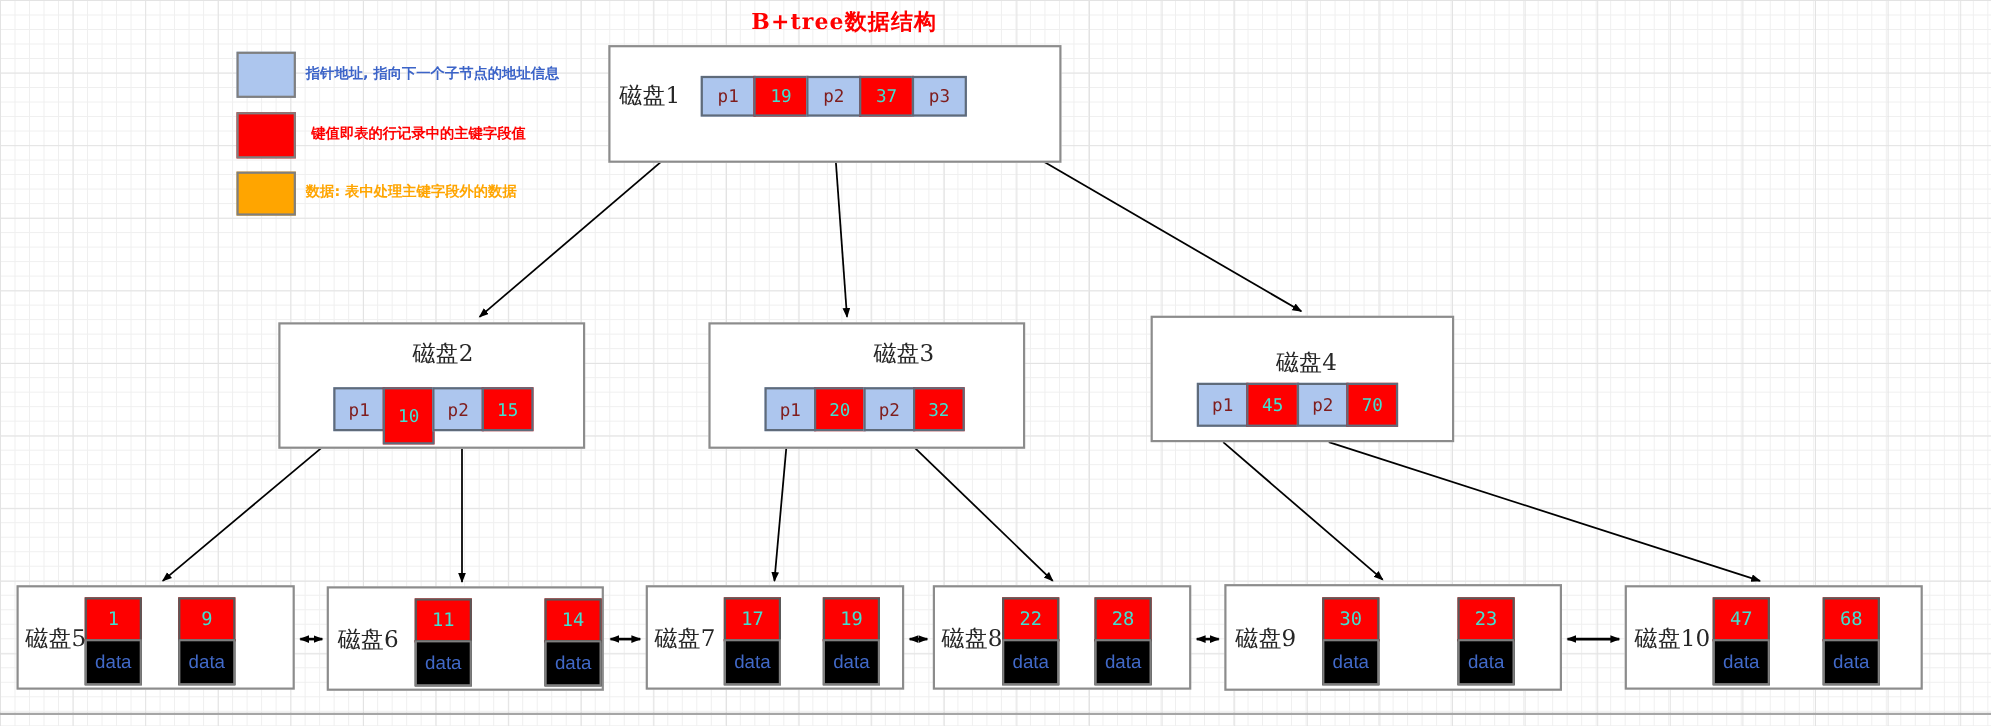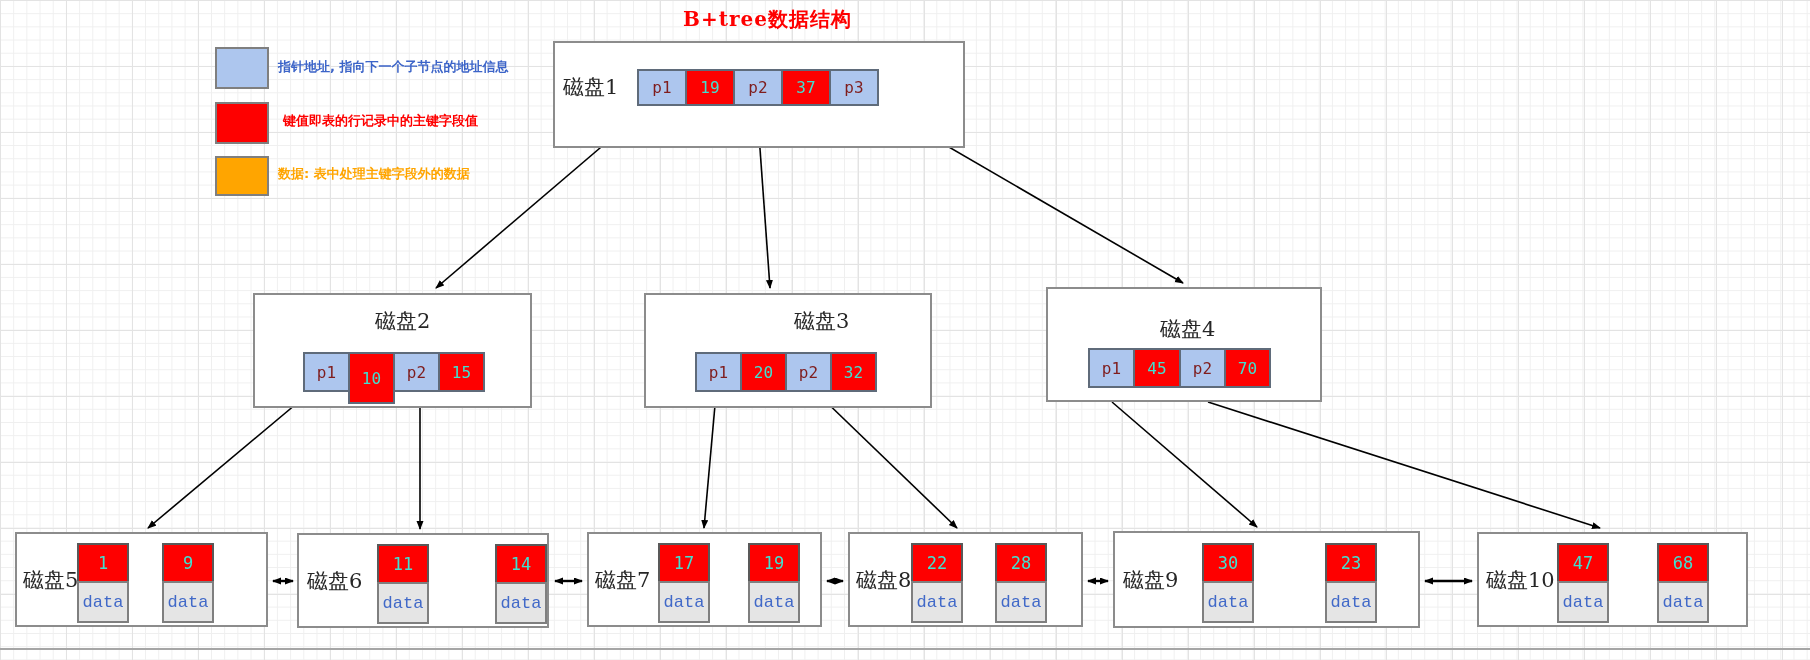--- a/index.html
+++ b/index.html
@@ -39,23 +39,23 @@
   .pc{background:#adc6ee;color:#7f1d1d;}
   .kc{background:#fe0000;color:#40e0d0;}
   
   .entry{position:absolute;width:52px;}
   .keycell{
     box-sizing:border-box;height:40px;background:#fe0000;border:2px solid #595959;
     display:flex;align-items:center;justify-content:center;
     color:#40e0d0;font-family:"DejaVu Sans Mono",monospace;font-size:17px;
   }
   .datacell{
-    box-sizing:border-box;height:42px;background:#e5e5e5;border:2px solid #7f7f7f;margin-top:-2px;
+    box-sizing:border-box;height:42px;background:#000000;border:2px solid #7f7f7f;margin-top:-2px;
     display:flex;align-items:center;justify-content:center;
-    color:#4169c8;font-family:Liberation Mono, monospace;font-size:17px;
+    color:#4169c8;font-family:Liberation Sans, sans-serif;font-size:17px;
   }
   .edges{position:absolute;left:0;top:0;pointer-events:none;}
   .page-edge{position:absolute;left:0;top:648px;width:1810px;height:2px;background:#a6a6a6;}
 </style>
 </head>
 <body>
 
 <div class="abs title" style="left:683px;top:6px;">B+tree数据结构</div>
 
 <div class="abs" style="left:0;top:0;">

